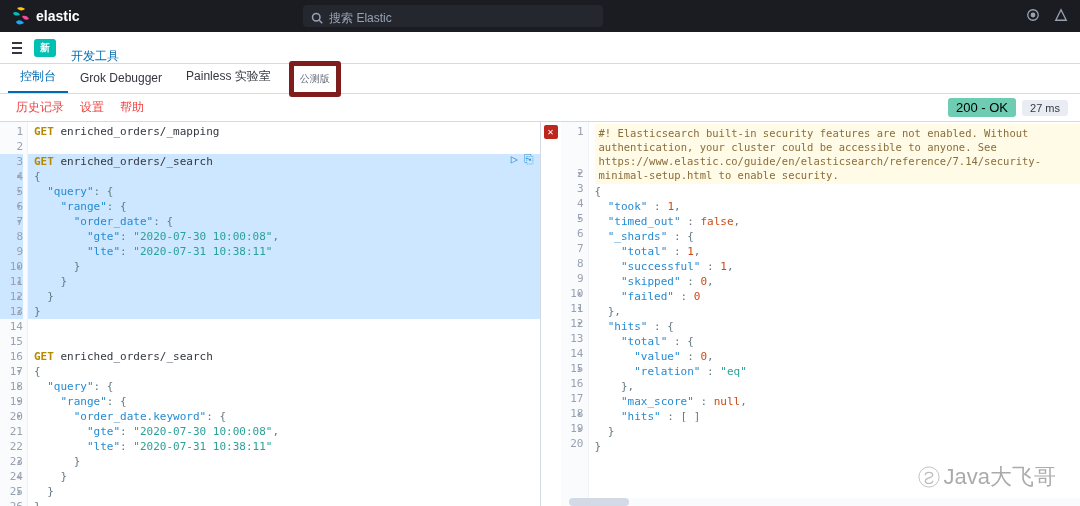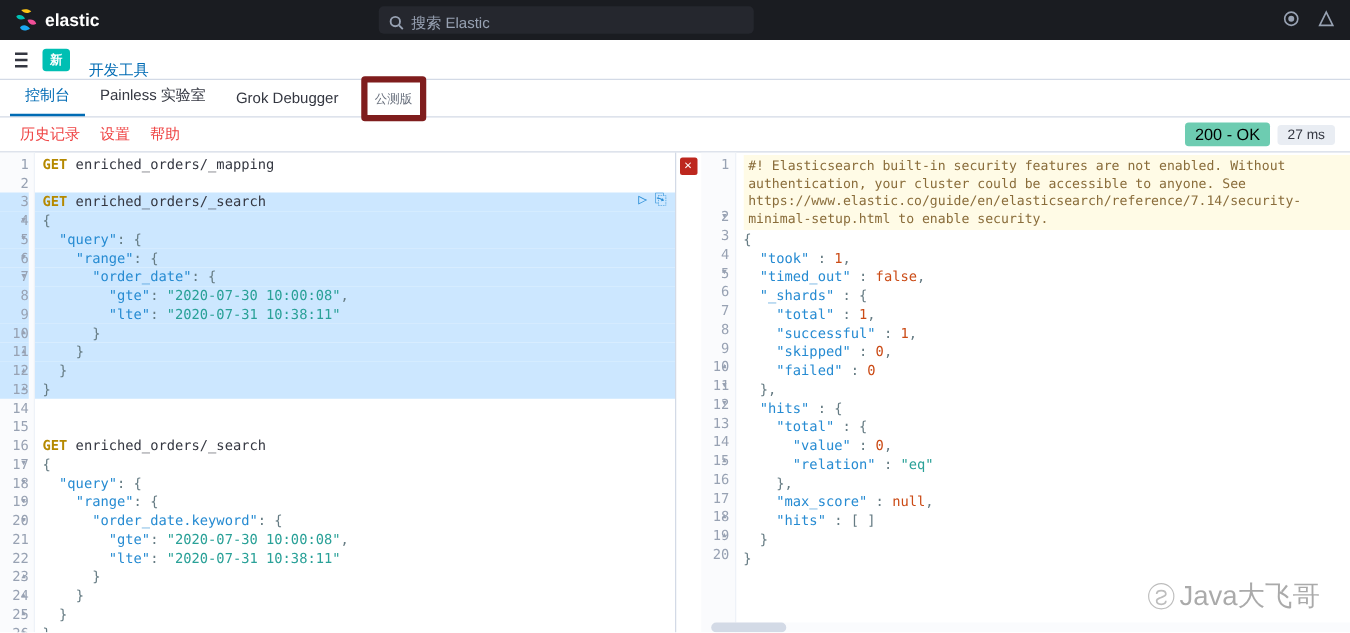--- a/index.html
+++ b/index.html
@@ -94,22 +94,22 @@
       <div></div>
       <div></div>
       <div></div>
     </div>
   <span class="badge-new">新</span>
   <span class="link-dev">开发工具</span>
 </div>
 
 <div class="tabs">
   <div class="tab active">控制台</div>
+  <div class="tab">Grok Debugger</div>
   <div class="tab">Painless 实验室</div>
-  <div class="tab">Grok Debugger</div>
   <span class="beta">公测版</span>
 </div>
 
 <div class="toolbar">
   <span class="tool-link">历史记录</span>
   <span class="tool-link">设置</span>
   <span class="tool-link">帮助</span>
   <span class="spacer"></span>
   <span class="status-pill">200 - OK</span>
   <span class="time-pill">27 ms</span>

